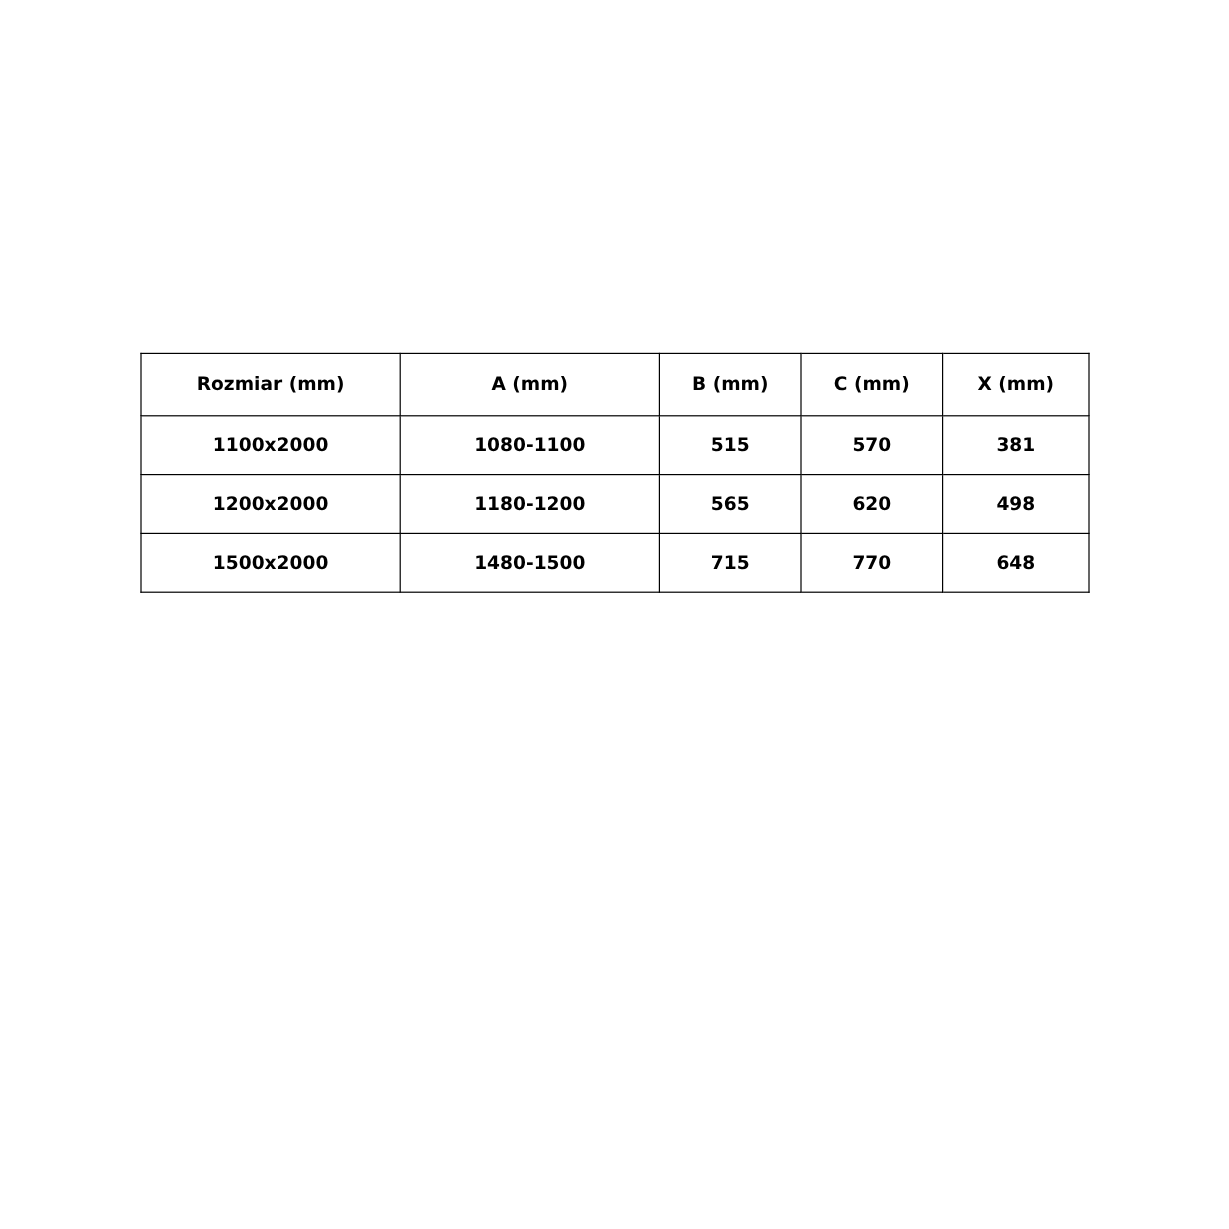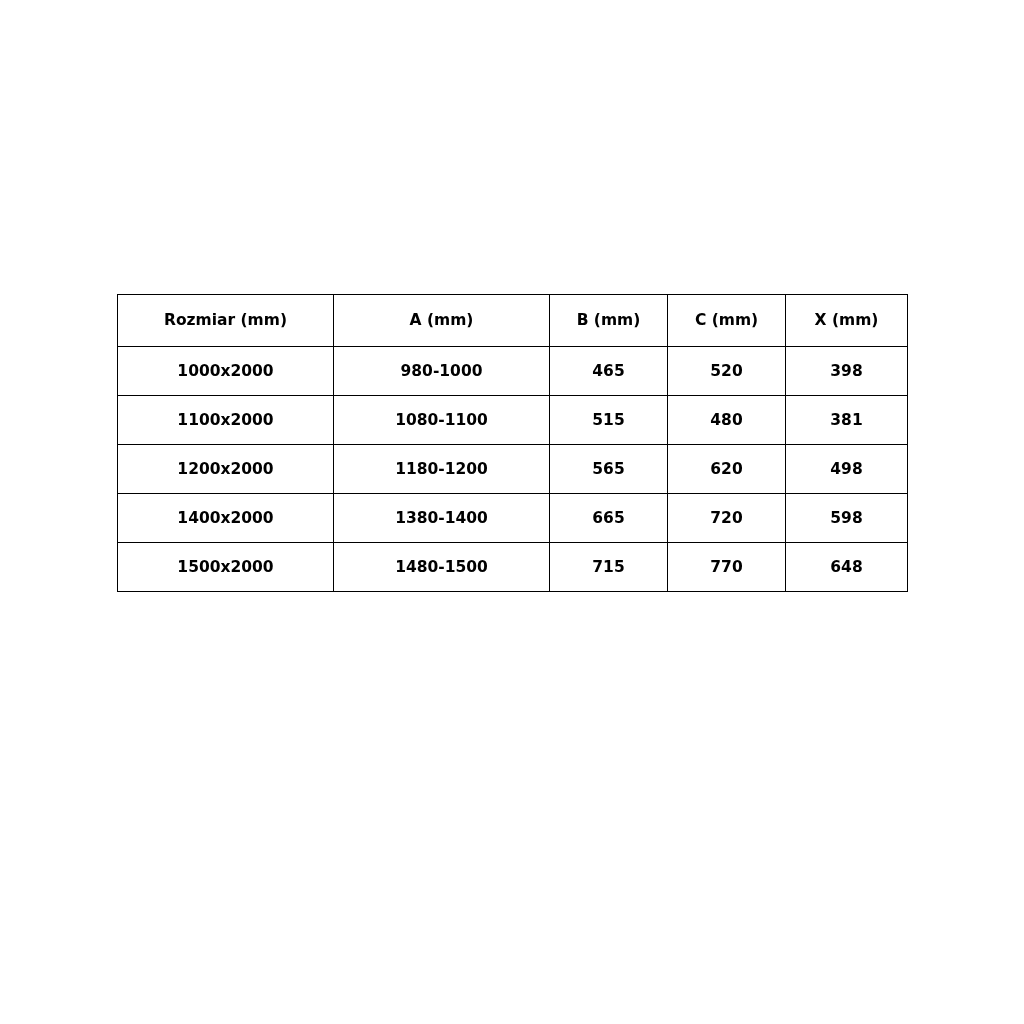--- a/index.html
+++ b/index.html
@@ -67,46 +67,32 @@
       <tr>
         <th>Rozmiar (mm)</th>
         <th>A (mm)</th>
         <th>B (mm)</th>
         <th>C (mm)</th>
         <th>X (mm)</th>
       </tr>
     </thead>
     <tbody>
       <tr>
-        <td>1000x2000</td>
-        <td>980-1000</td>
-        <td>465</td>
-        <td>520</td>
-        <td>398</td>
-      </tr>
-      <tr>
         <td>1100x2000</td>
         <td>1080-1100</td>
         <td>515</td>
-        <td>480</td>
+        <td>570</td>
         <td>381</td>
       </tr>
       <tr>
         <td>1200x2000</td>
         <td>1180-1200</td>
         <td>565</td>
         <td>620</td>
         <td>498</td>
-      </tr>
-      <tr>
-        <td>1400x2000</td>
-        <td>1380-1400</td>
-        <td>665</td>
-        <td>720</td>
-        <td>598</td>
       </tr>
       <tr>
         <td>1500x2000</td>
         <td>1480-1500</td>
         <td>715</td>
         <td>770</td>
         <td>648</td>
       </tr>
     </tbody>
   </table>

